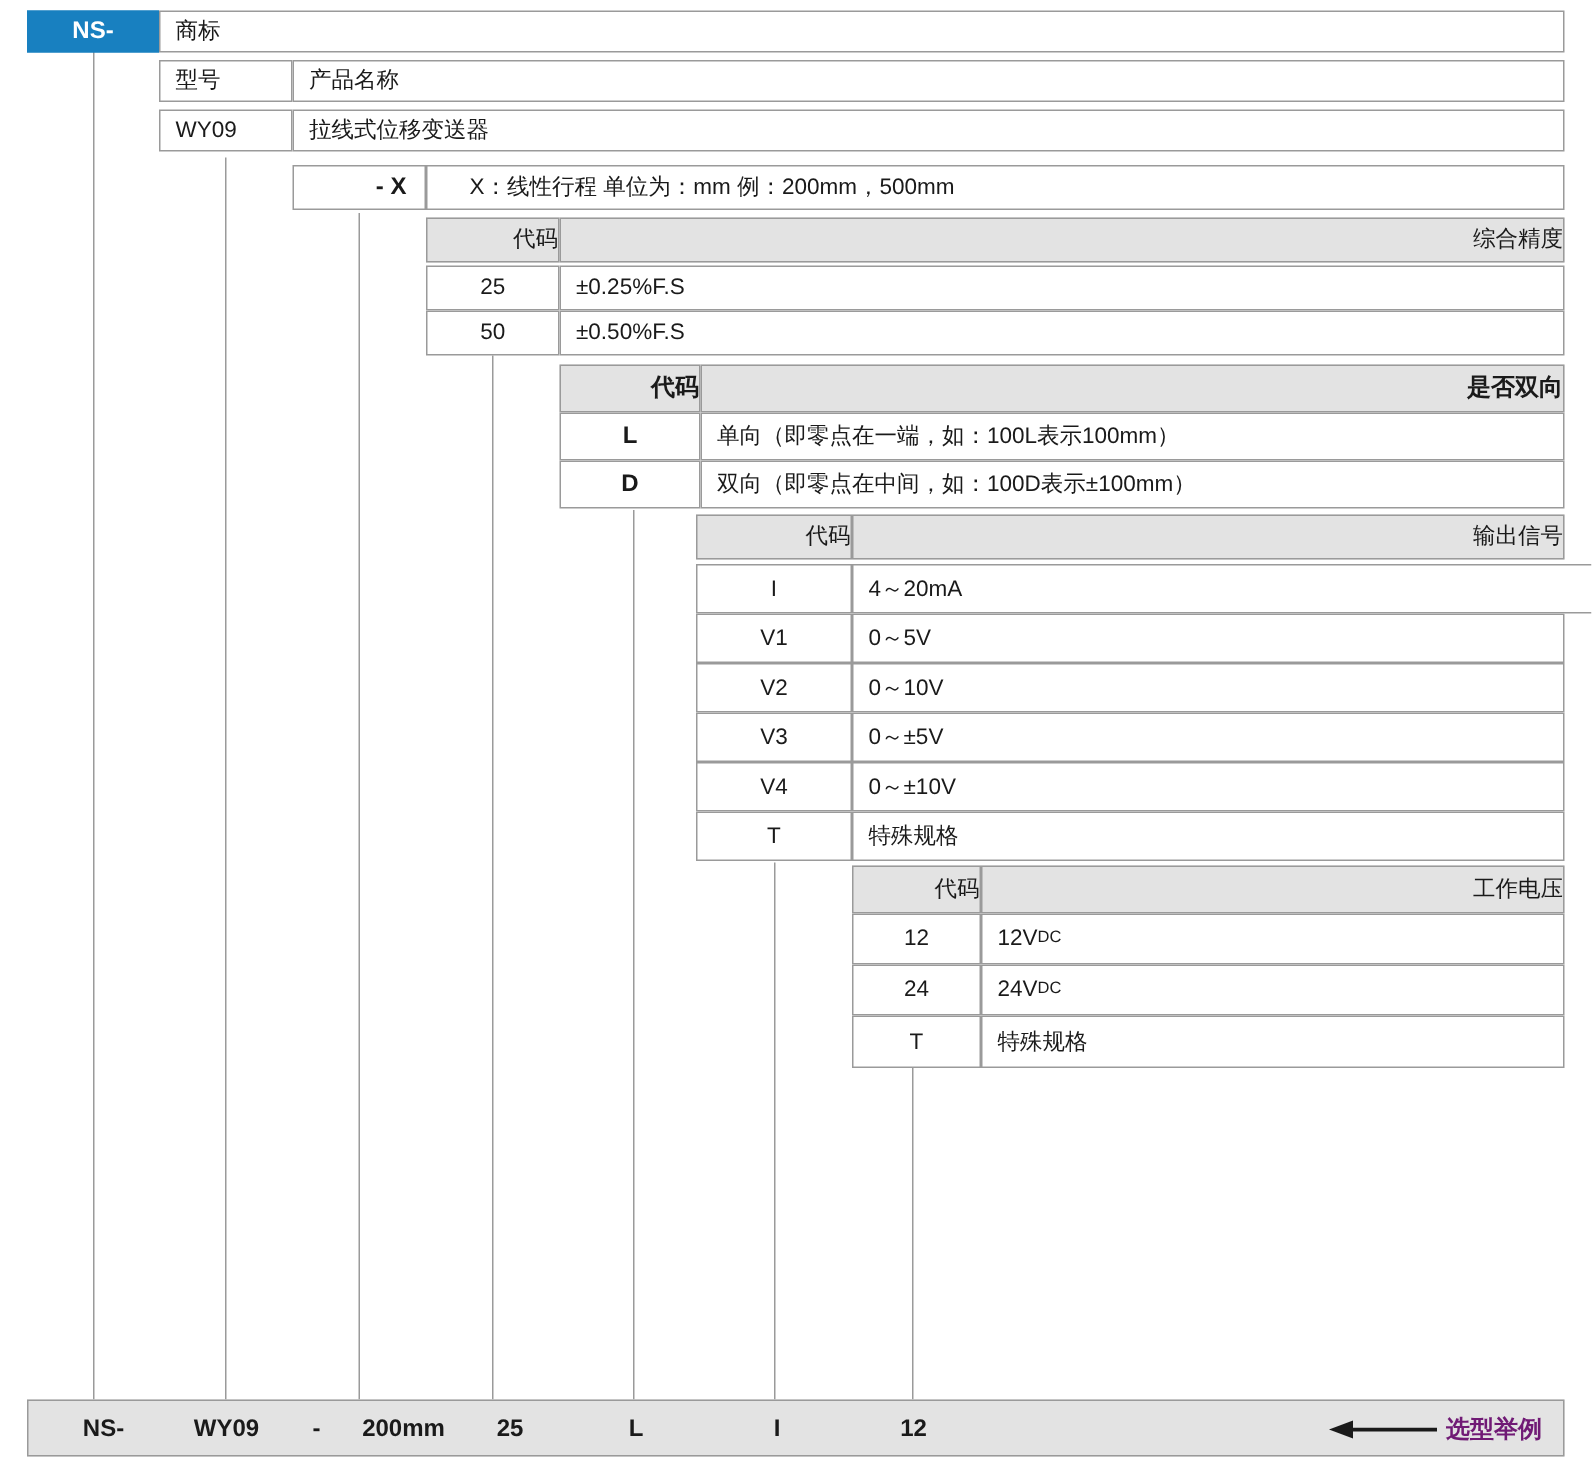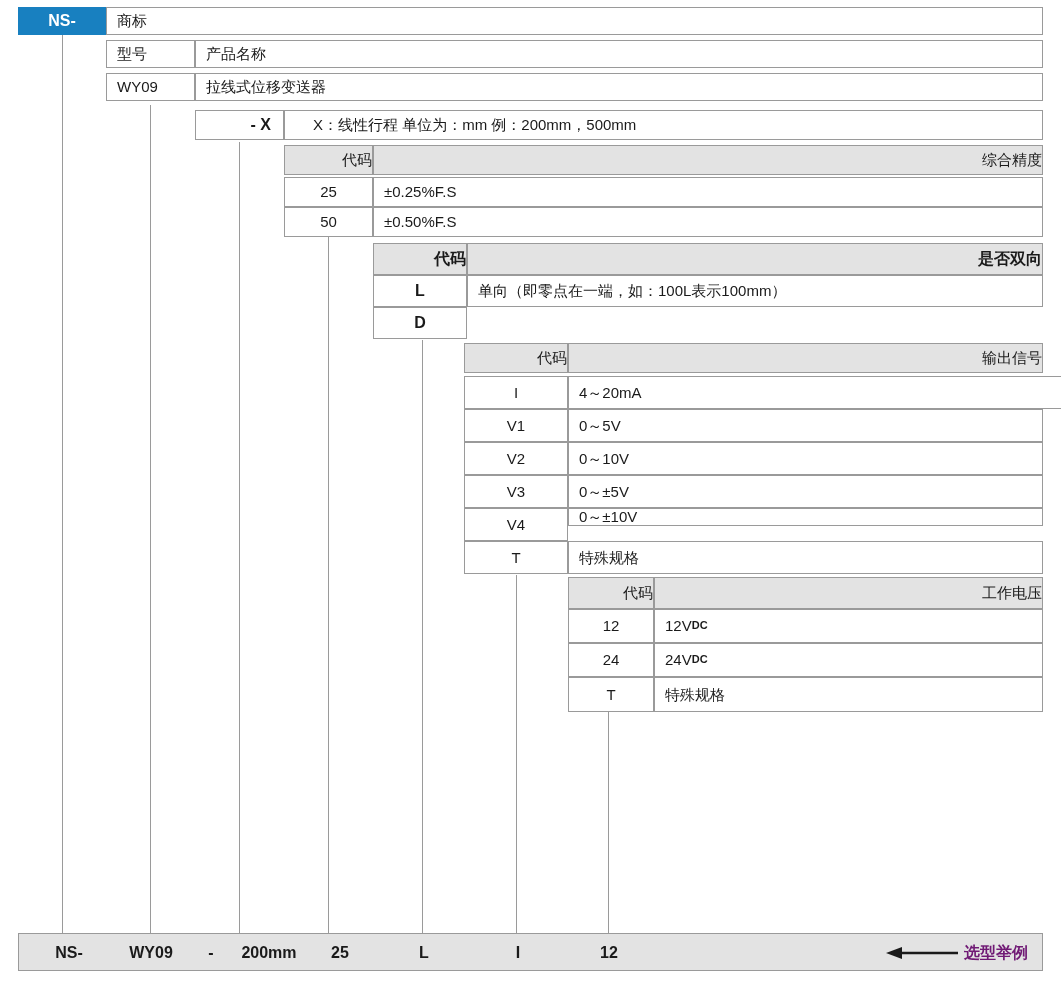--- a/index.html
+++ b/index.html
@@ -54,21 +54,20 @@
   }
   .blk.minus-x {
     justify-content: flex-end;
     padding-right: 12px;
     font-weight: bold;
     font-size: 16px;
   }
   .sub {
     font-size: 11px;
     vertical-align: baseline;
-    font-weight: bold;
   }
   
   .vline {
     position: absolute;
     width: 1px;
     background: #9a9a9a;
   }
   
   #example-bar {
     position: absolute;
@@ -181,20 +180,23 @@
   <div class="blk code bold" style="left:373px; top:275px; width:94px; height:32px;">
     <span>L</span>
   </div>
   <div class="blk txt" style="left:467px; top:275px; width:576px; height:32px;">
     <span>单向（即零点在一端，如：100L表示100mm）</span>
   </div>
 
   <div class="blk code bold" style="left:373px; top:307px; width:94px; height:32px;">
     <span>D</span>
   </div>
+  <div class="blk txt" style="left:467px; top:307px; width:576px; height:32px;">
+    <span>双向（即零点在中间，如：100D表示±100mm）</span>
+  </div>
 
   <div class="blk hdr code" style="left:464px; top:343px; width:104px; height:30px;">
     <span>代码</span>
   </div>
   <div class="blk hdr txt" style="left:568px; top:343px; width:475px; height:30px;">
     <span>输出信号</span>
   </div>
 
   <div class="blk code" style="left:464px; top:376px; width:104px; height:33px;">
     <span>I</span>
@@ -220,21 +222,21 @@
   <div class="blk code" style="left:464px; top:475px; width:104px; height:33px;">
     <span>V3</span>
   </div>
   <div class="blk txt" style="left:568px; top:475px; width:475px; height:33px;">
     <span>0～±5V</span>
   </div>
 
   <div class="blk code" style="left:464px; top:508px; width:104px; height:33px;">
     <span>V4</span>
   </div>
-  <div class="blk txt" style="left:568px; top:508px; width:475px; height:18px;">
+  <div class="blk txt" style="left:568px; top:508px; width:475px; height:33px;">
     <span>0～±10V</span>
   </div>
 
   <div class="blk code" style="left:464px; top:541px; width:104px; height:33px;">
     <span>T</span>
   </div>
   <div class="blk txt" style="left:568px; top:541px; width:475px; height:33px;">
     <span>特殊规格</span>
   </div>
 

